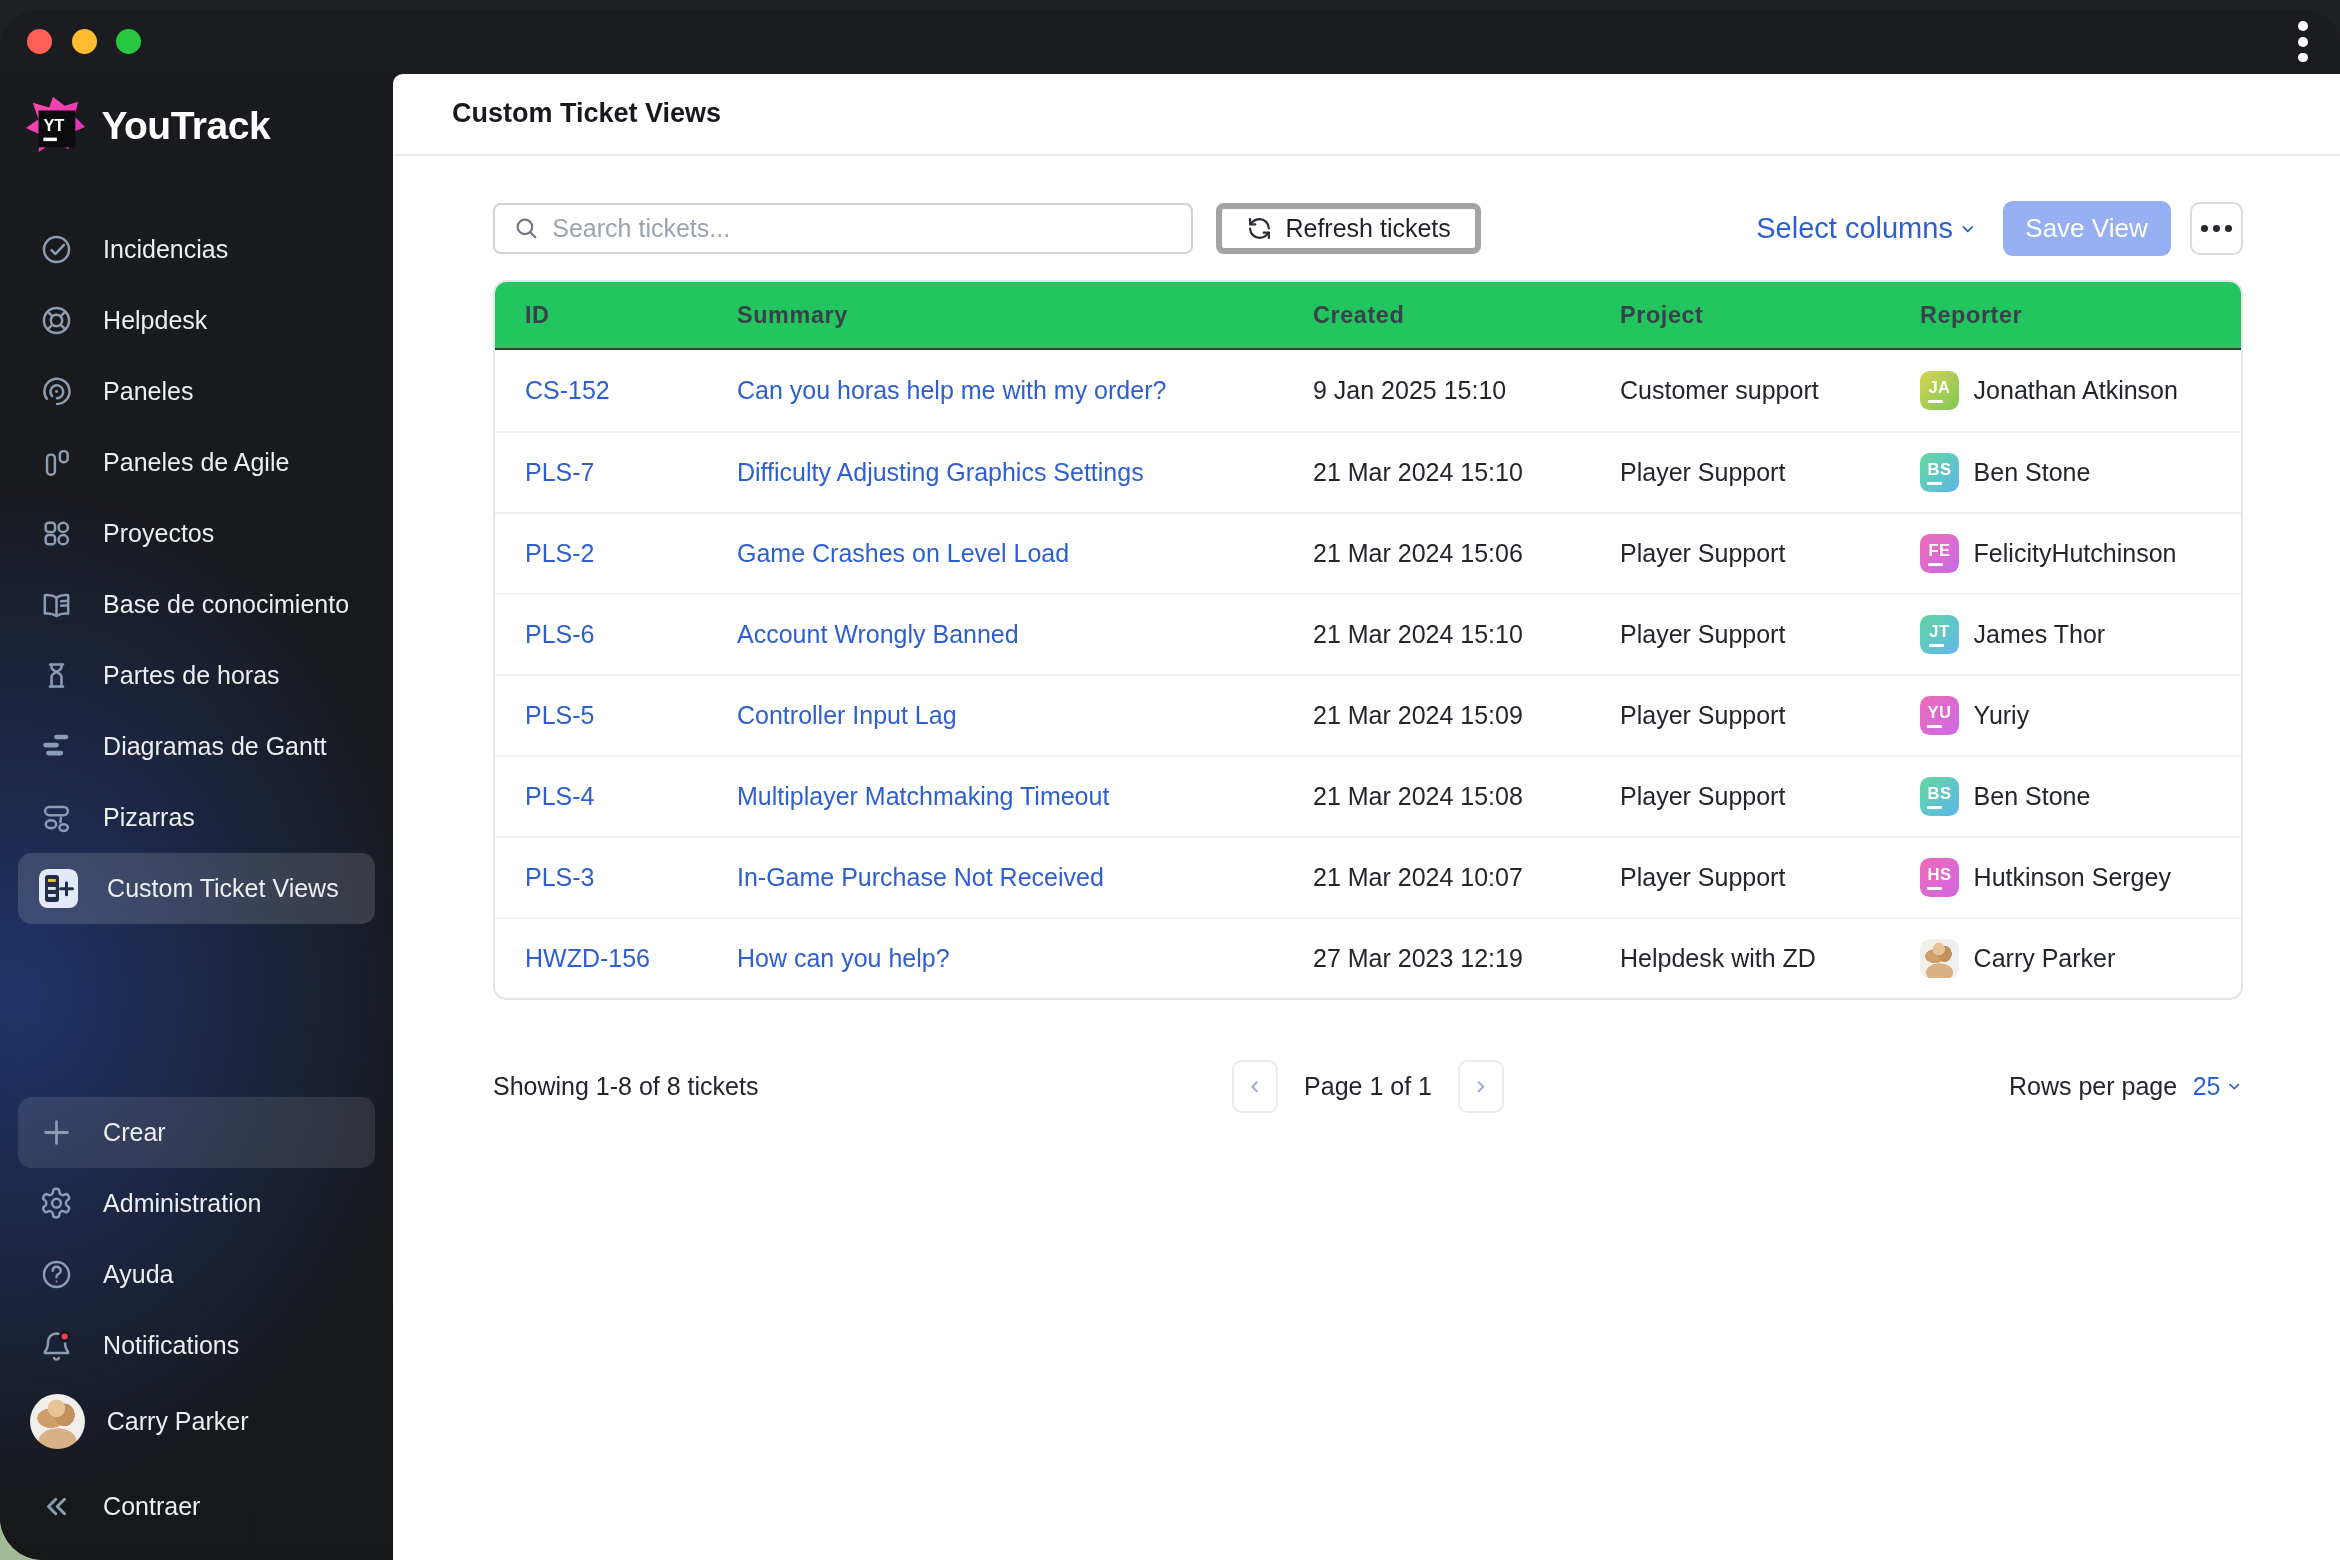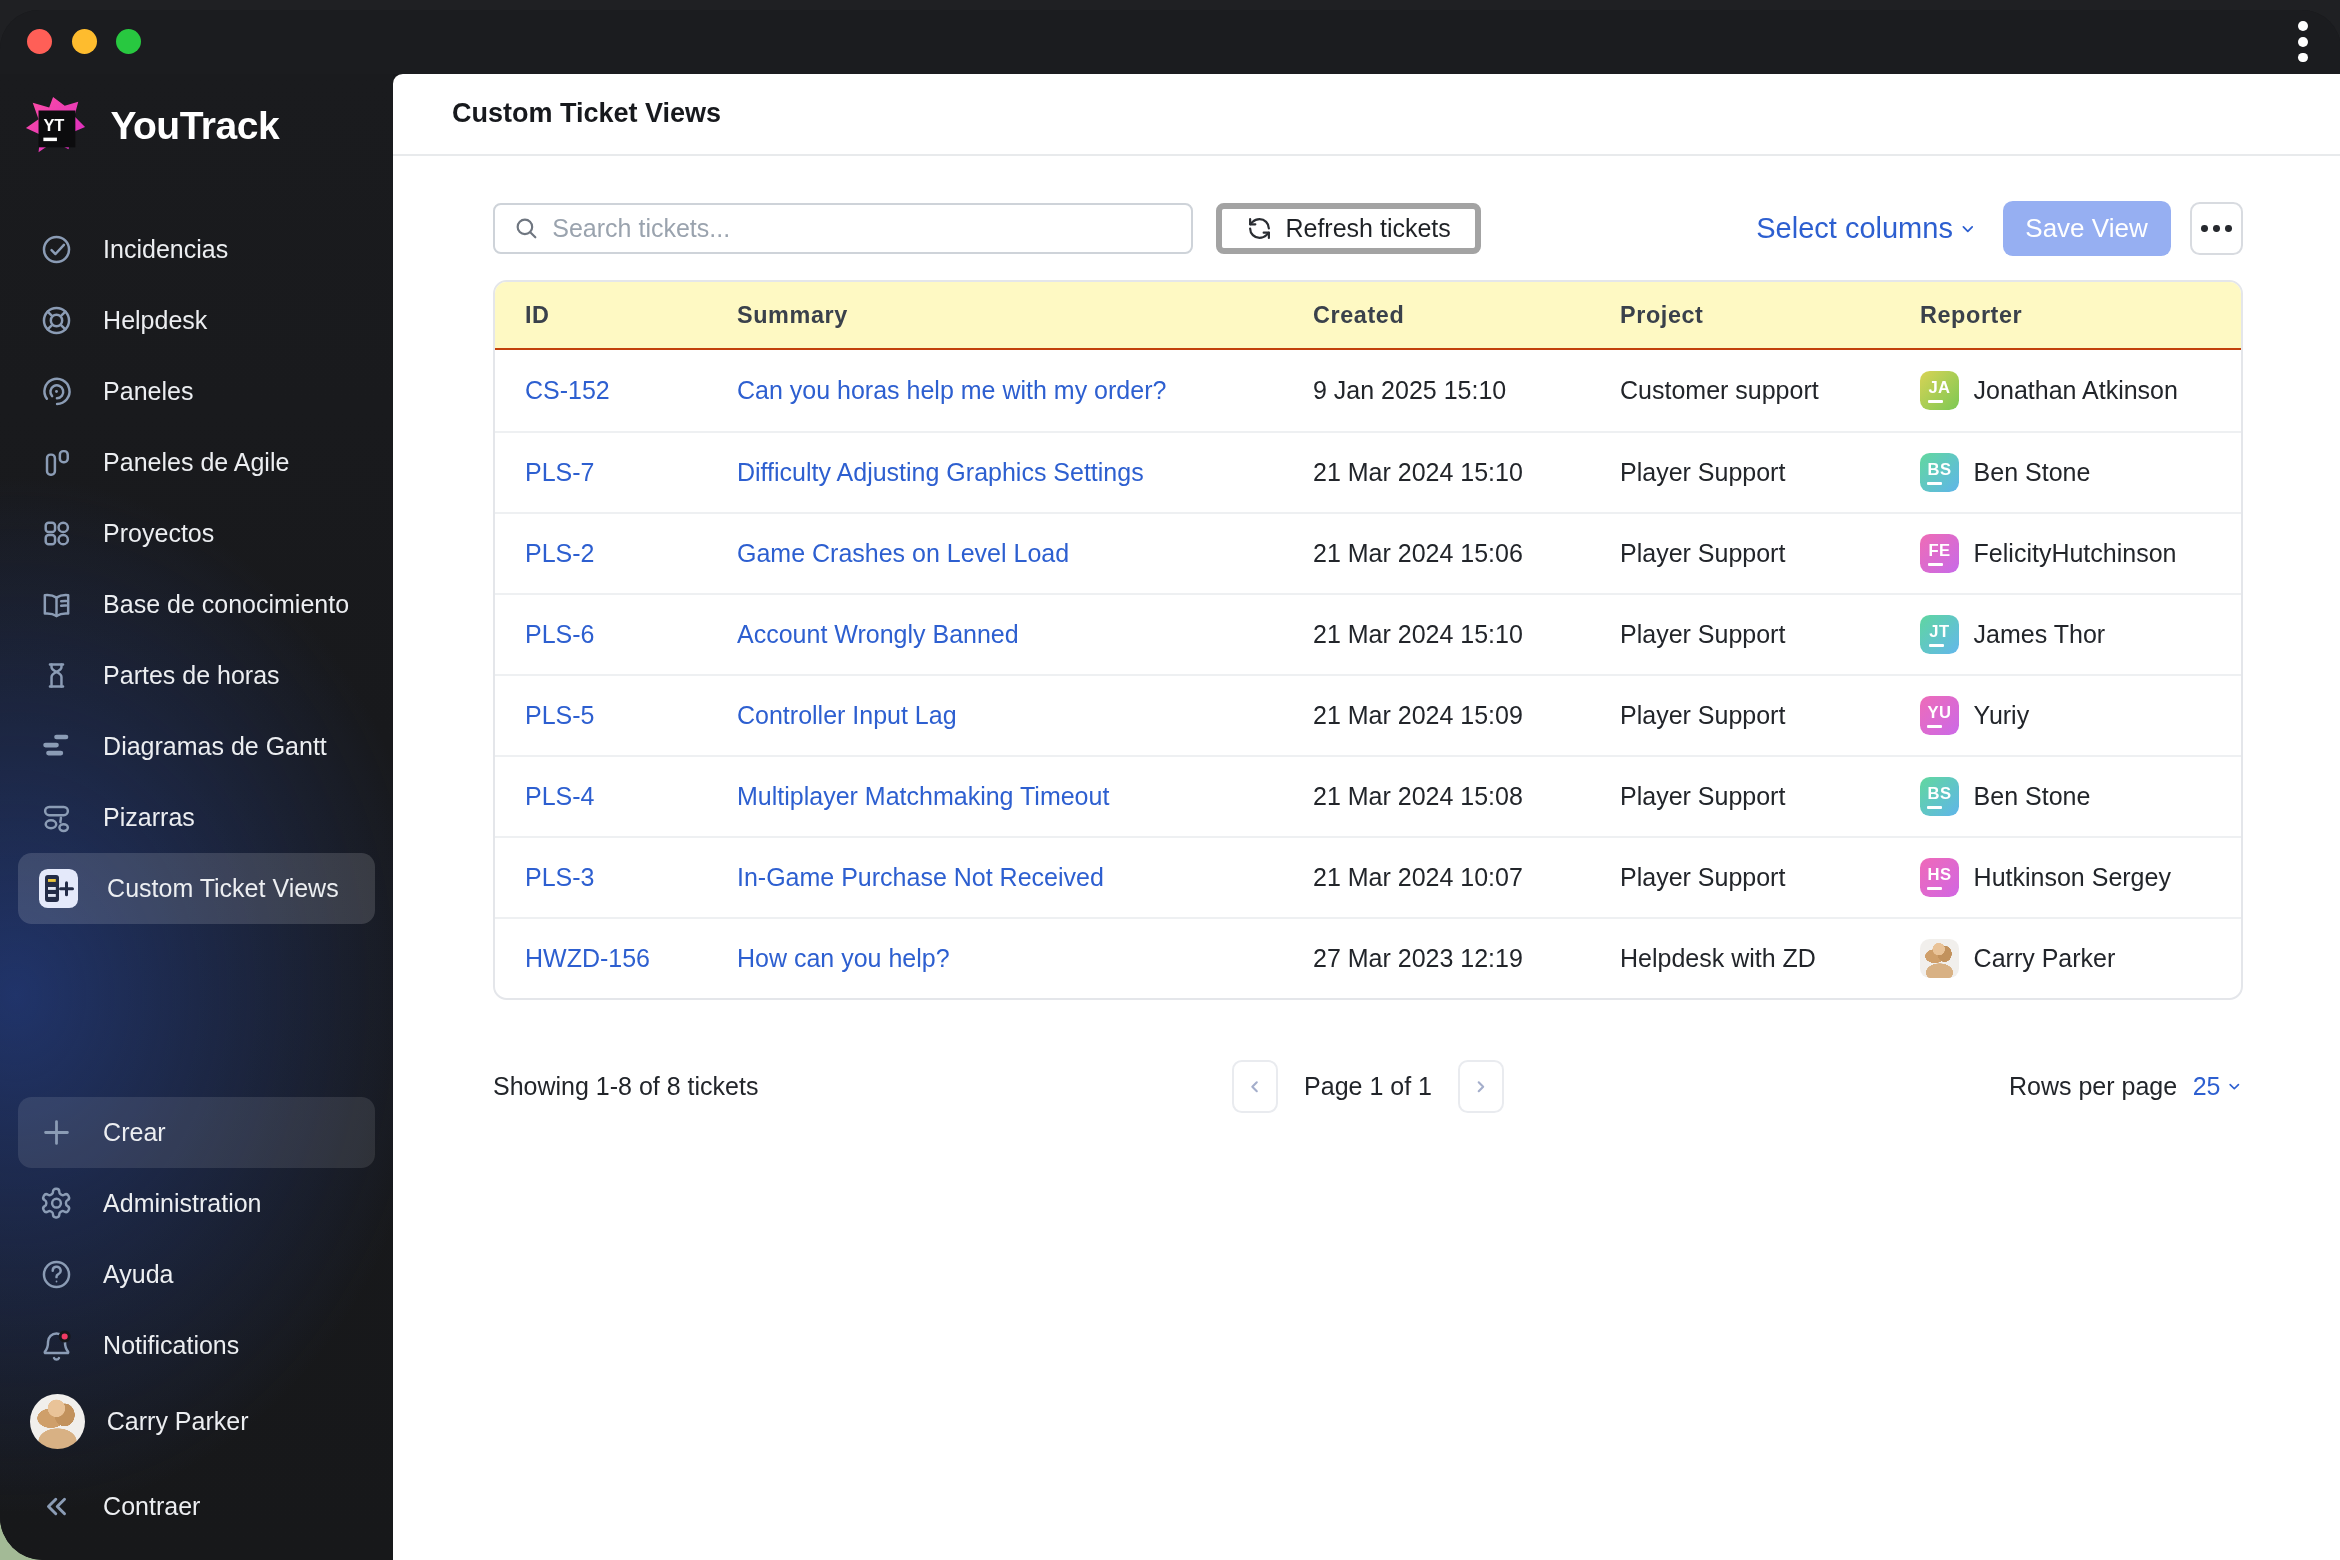--- a/index.html
+++ b/index.html
@@ -32,21 +32,21 @@
 
   
   .sidebar {
     width:393px; flex:0 0 393px; position:relative; color:#e9ebee;
     background:
       radial-gradient(605px 741px at 4% 62%, rgba(38,70,158,.60), rgba(38,70,158,0) 70%),
       linear-gradient(180deg,#1a1b1e 0%, #18191c 45%, #17181a 100%);
     display:flex; flex-direction:column;
     padding:21.5px 0 18.5px 0;
   }
-  .logo-row { display:flex; align-items:center; gap:24px; padding:0 0 0 24.4px; height:62px; flex:0 0 62px; }
+  .logo-row { display:flex; align-items:center; gap:15px; padding:0 0 0 24.4px; height:62px; flex:0 0 62px; }
   .logo-mark { width:62px; height:62px; position:relative; flex:0 0 62px; }
   .logo-name { font-size:39px; font-weight:700; letter-spacing:-0.5px; color:#fff; }
 
   .menu { list-style:none; padding:0 17.6px; }
   .menu.top { margin-top:57px; }
   .menu.bottom { margin-top:auto; }
   .item {
     height:71px; border-radius:13.7px; display:flex; align-items:center;
     gap:29px; padding:0 21.5px; font-size:25px; color:#eceef1; cursor:pointer; white-space:nowrap;
   }
@@ -108,21 +108,21 @@
   }
   .btn-more {
     margin-left:19.5px; width:53px; height:53px; border:2px solid #d8dbe0; background:#fff; border-radius:9.8px;
     display:flex; align-items:center; justify-content:center; gap:4.9px; cursor:pointer;
   }
   .btn-more i { width:6.8px; height:6.8px; border-radius:50%; background:#26292e; display:block; }
 
   
   .tickets { margin-top:24.4px; border:2px solid #e4e6ea; border-radius:13.7px; overflow:hidden; background:#fff; }
   .tgrid { display:grid; grid-template-columns:212px 576px 307px 300px 1fr; align-items:center; padding-left:30px; }
-  .thead { height:68px; background:#fef9c3; border-bottom:2px solid #c2410c; }
+  .thead { height:68px; background:#22c55e; border-bottom:2px solid #14532d; }
   .thead .th { font-size:23.4px; font-weight:700; color:#3a414b; letter-spacing:0.6px; }
   .trow { height:81px; border-top:2px solid #eef0f2; font-size:25px; color:#22252a; }
   .trow:first-of-type { border-top:none; }
   .trow a { color:#2d5fd0; text-decoration:none; cursor:pointer; }
   .cell-rep { display:flex; align-items:center; gap:14.6px; }
   .avatar {
     width:39px; height:39px; border-radius:9.8px; flex:0 0 39px;
     display:flex; align-items:center; justify-content:center;
   }
   .avatar .init { position:relative; color:#fff; font-size:16.6px; font-weight:700; letter-spacing:0.5px; line-height:1; top:-2px; }

